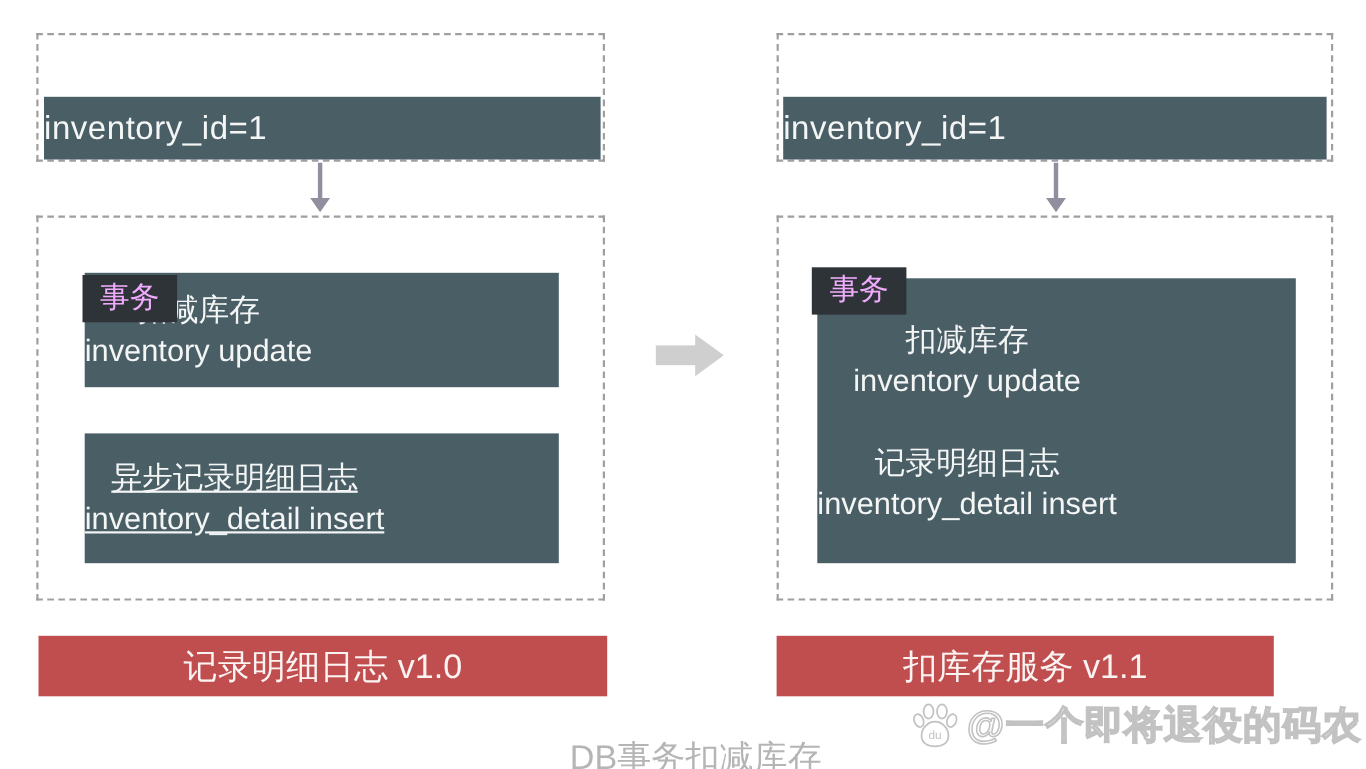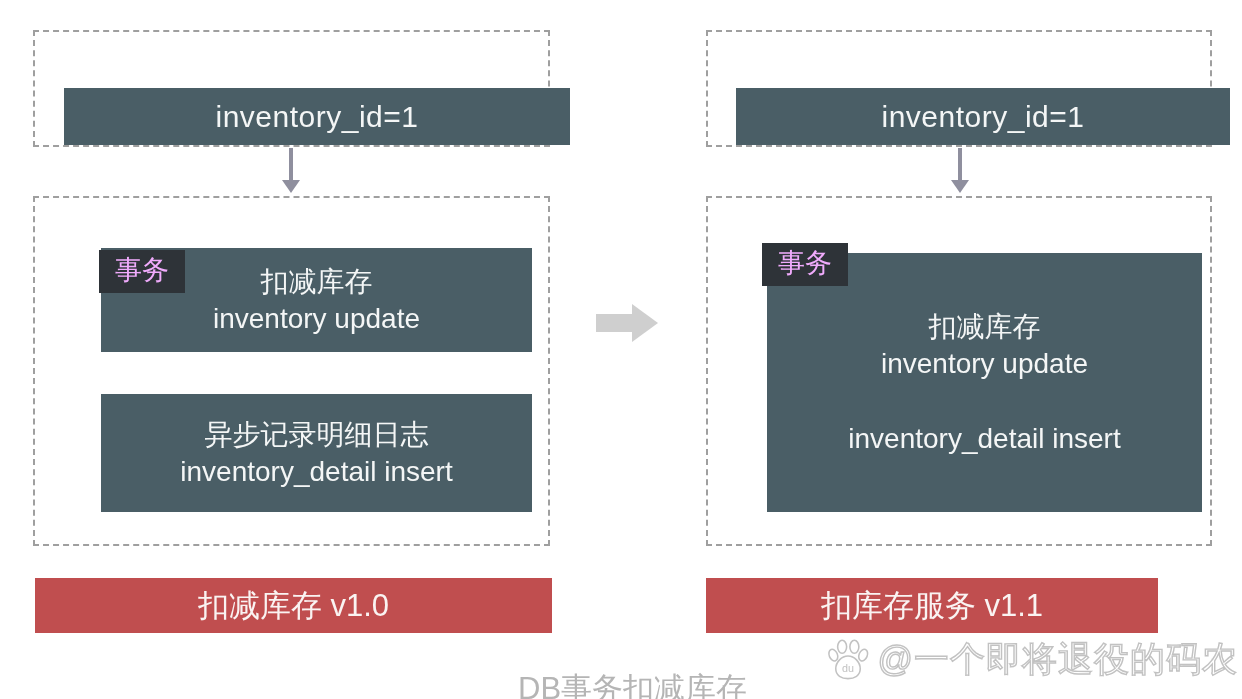--- a/index.html
+++ b/index.html
@@ -19,24 +19,22 @@
   .dashed-frame {
     border: 2px dashed #9f9f9f;
     background: transparent;
     box-sizing: border-box;
   }
   .teal-box {
     background: #4a5e66;
     color: #f4f6f6;
     display: flex;
     align-items: center;
-    justify-content: center;
     box-sizing: border-box;
     text-align: center;
-    margin-left: 24px;
   }
   .input-bar {
     font-size: 30px;
     letter-spacing: 0.5px;
   }
   .step-lines {
     display: flex;
     flex-direction: column;
     align-items: center;
     justify-content: center;
@@ -67,21 +65,21 @@
     white-space: nowrap;
   }
   .watermark {
     display: flex;
     align-items: center;
     gap: 6px;
     text-align: center;
   }
   .watermark-text {
     font-size: 35px;
-    font-weight: normal;
+    font-weight: bold;
     color: #ffffff;
     -webkit-text-stroke: 1.4px #c2c2c2;
     letter-spacing: 1px;
     white-space: nowrap;
   }
   .group-gap { height: 38px; }
 </style>
 </head>
 <body>
 
@@ -101,29 +99,29 @@
   <div class="abs dashed-frame" style="left:33px; top:196px; width:517px; height:350px;"></div>
 
   <div class="abs teal-box" style="left:77px; top:248px; width:431px; height:104px;">
     <div class="badge" style="left:-2px; top:2px;">事务</div>
     <div class="step-lines">
       <span>扣减库存</span>
       <span>inventory update</span>
     </div>
   </div>
 
-  <div class="abs teal-box" style="left:77px; top:394px; width:431px; height:118px;">
+  <div class="abs teal-box" style="left:77px; top:394px; width:431px; height:118px;text-decoration:underline;">
     <div class="step-lines">
       <span>异步记录明细日志</span>
       <span>inventory_detail insert</span>
     </div>
   </div>
 
   <div class="abs service-bar" style="left:35px; top:578px; width:517px; height:55px;">
-    <span>扣减库存 v1.0</span>
+    <span>记录明细日志 v1.0</span>
   </div>
 
   <svg class="abs" style="left:596px; top:302px;" width="62" height="42" viewBox="0 0 62 42">
     <rect x="0" y="12" width="37" height="18" fill="#cfcfcf"></rect>
     <polygon points="36,2 62,21 36,40" fill="#cfcfcf"></polygon>
   </svg>
 
   <div class="abs dashed-frame" style="left:706px; top:30px; width:506px; height:117px;"></div>
 
   <div class="abs teal-box input-bar" style="left:712px; top:88px; width:494px; height:57px;">
@@ -136,20 +134,21 @@
   </svg>
 
   <div class="abs dashed-frame" style="left:706px; top:196px; width:506px; height:350px;"></div>
 
   <div class="abs teal-box" style="left:743px; top:253px; width:435px; height:259px;">
     <div class="badge" style="left:-5px; top:-10px;">事务</div>
     <div class="step-lines">
       <span>扣减库存</span>
       <span>inventory update</span>
       <div class="group-gap"></div>
+      <span>记录明细日志</span>
       <span>inventory_detail insert</span>
     </div>
   </div>
 
   <div class="abs service-bar" style="left:706px; top:578px; width:452px; height:55px;">
     <span>扣库存服务 v1.1</span>
   </div>
 
   <div class="abs watermark" style="right:4px; top:636px;">
     <svg width="46" height="44" viewBox="0 0 47 44">

